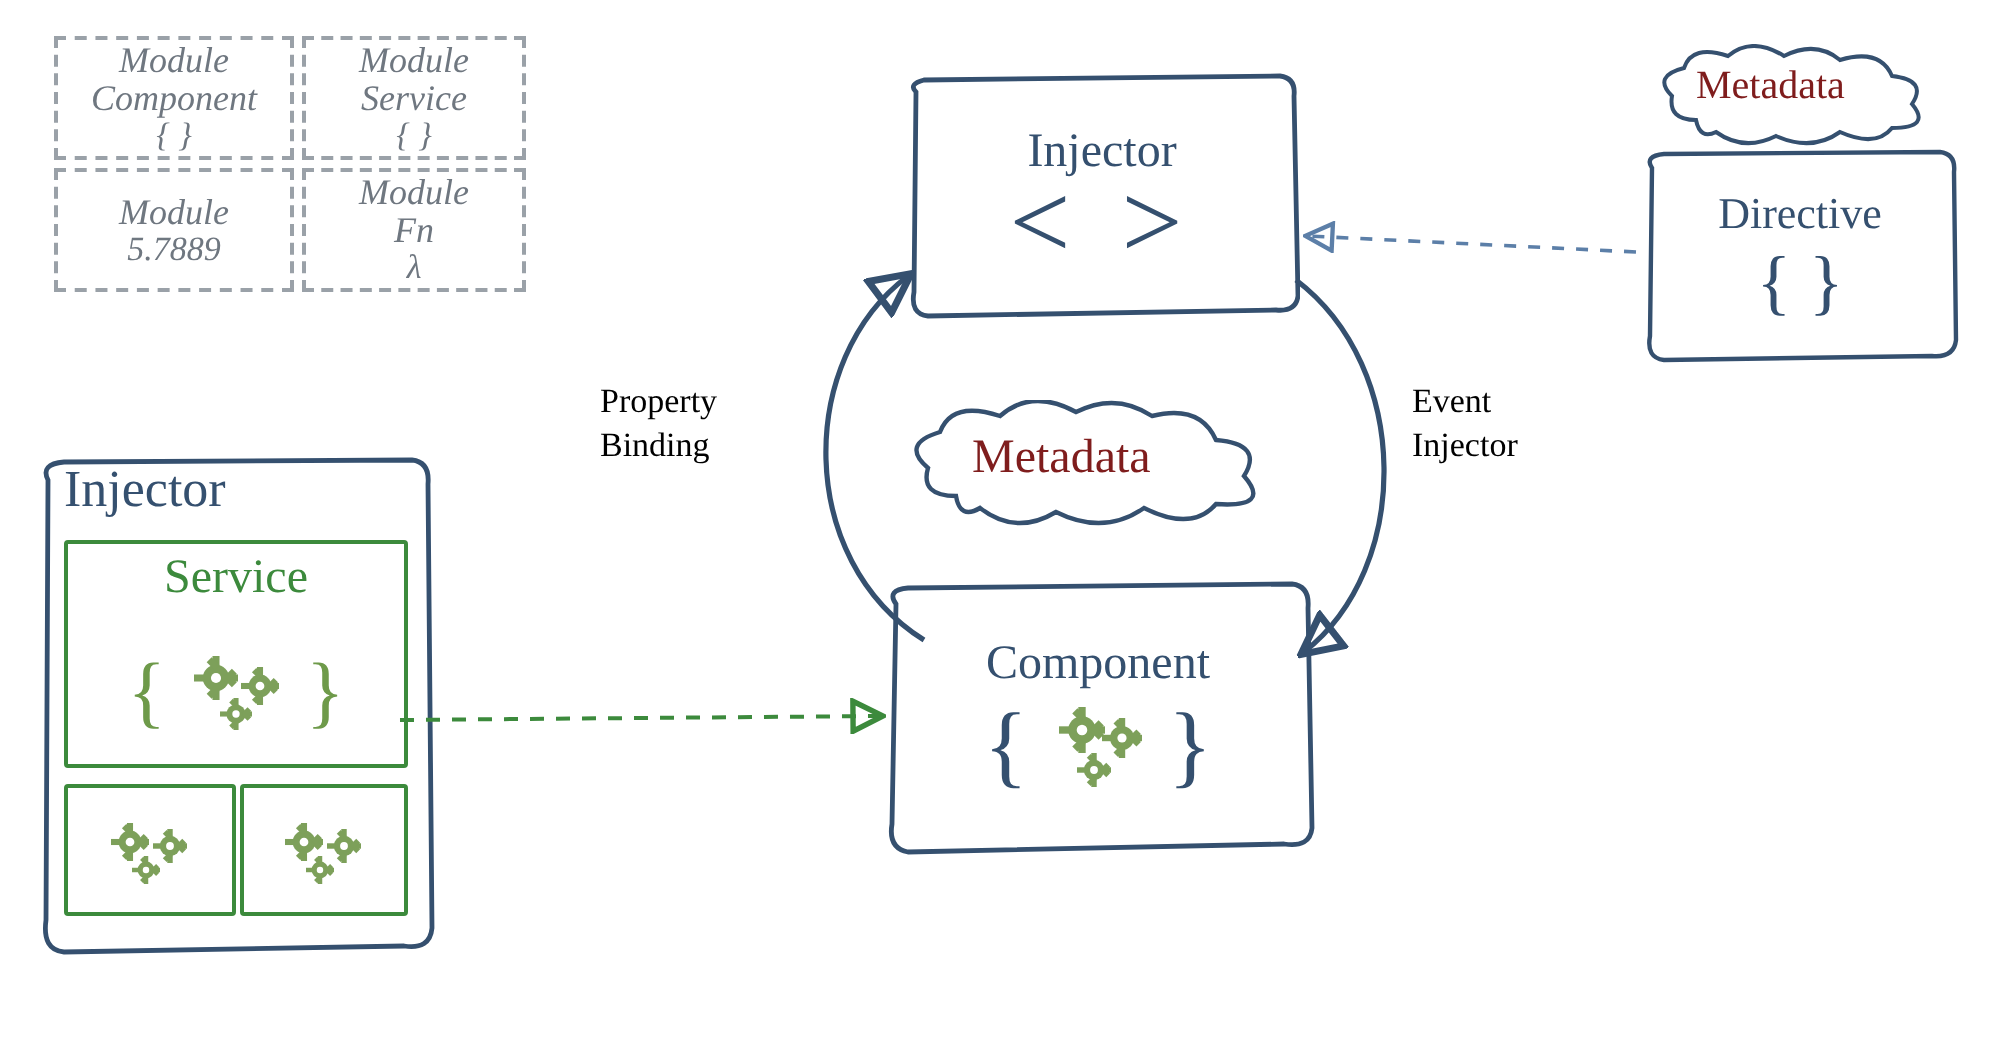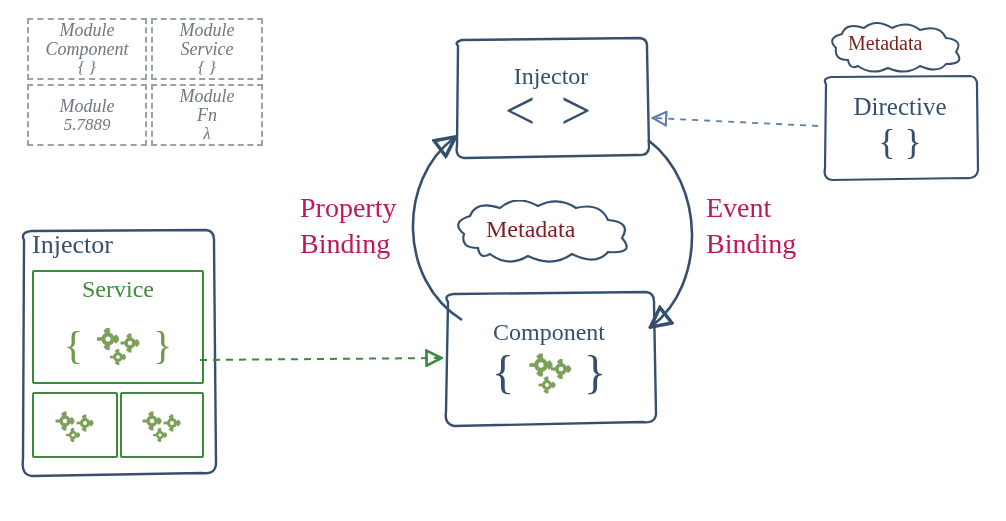--- a/index.html
+++ b/index.html
@@ -47,22 +47,22 @@
     align-items: center; justify-content: center;
   }
   .card .title { font-size: 24px; color: #35506f; }
   .angle { font-size: 54px; font-weight: 500; color: #35506f; letter-spacing: 6px; line-height: 0.8; }
   .bracescomp { font-size: 46px; color: #35506f; }
   .bracessvc  { font-size: 40px; color: #6e9a4a; }
   .bracesdir  { font-size: 36px; color: #35506f; }
 
   .lbl {
     position: absolute;
-    font-size: 28px;
-    color: #be185d;
+    font-size: 17px;
+    color: #000000;
     line-height: 1.3;
     white-space: pre;
   }
 
   
   .injector {
     position: absolute;
     left: 18px; top: 228px;
     width: 200px; height: 250px;
   }
@@ -166,39 +166,39 @@
         <span class="bracescomp">}</span>
       </div>
     </div>
   </div>
 
   <div class="card" style="left:820px; top:74px; width:160px; height:108px;">
     <svg class="border" viewBox="0 0 160 108">
       <path d="M6 10 Q2 4 12 3 L150 2 Q158 3 157 12 L158 96 Q157 105 146 104 L12 106 Q3 105 5 94 Z" fill="#ffffff" stroke="#35506f" stroke-width="2.2"></path>
     </svg>
     <div class="inner">
-      <div class="title" style="font-size:25px">Directive</div>
+      <div class="title" style="font-size:22px">Directive</div>
       <div class="bracesdir">{ }</div>
     </div>
   </div>
 
   <svg class="cloud" style="left:828px; top:22px; width:140px; height:52px;" viewBox="0 0 140 52">
     <path d="M20 38 Q6 38 8 26 Q-2 16 14 12 Q18 0 36 6 Q48 -4 64 6 Q80 -2 92 8 Q112 2 118 16 Q136 18 128 30 Q138 42 118 42 Q110 52 92 44 Q78 54 60 46 Q44 54 30 44 Q22 48 20 38 Z" fill="#fff" stroke="#35506f" stroke-width="2"></path>
   </svg>
   <div class="cloudlabel" style="left:848px; top:32px; font-size:20px;">Metadata</div>
 
   <svg class="cloud" style="left:454px; top:200px; width:184px; height:64px;" viewBox="0 0 184 64">
     <path d="M24 48 Q6 48 10 34 Q-4 22 16 16 Q22 0 46 8 Q62 -6 84 6 Q104 -4 122 8 Q146 2 154 20 Q178 22 168 38 Q182 54 154 52 Q142 66 118 54 Q98 68 74 56 Q54 68 36 54 Q26 60 24 48 Z" fill="#fff" stroke="#35506f" stroke-width="2.2"></path>
   </svg>
   <div class="cloudlabel" style="left:486px; top:216px;">Metadata</div>
 
   <div class="lbl" style="left:300px; top:190px;">Property
 Binding</div>
   <div class="lbl" style="left:706px; top:190px;">Event
-Binding</div>
+Injector</div>
 
   <div class="injector">
     <svg class="border" viewBox="0 0 200 250" style="position:absolute; inset:0;">
       <path d="M6 12 Q2 4 14 3 L188 2 Q197 3 196 14 L198 236 Q197 247 184 245 L14 248 Q3 247 5 232 Z" fill="#ffffff" stroke="#35506f" stroke-width="2.4"></path>
     </svg>
     <div class="header">Injector</div>
 
     <div class="svc-box svc-main">
       <div class="svc-title">Service</div>
       <div class="svc-body">

